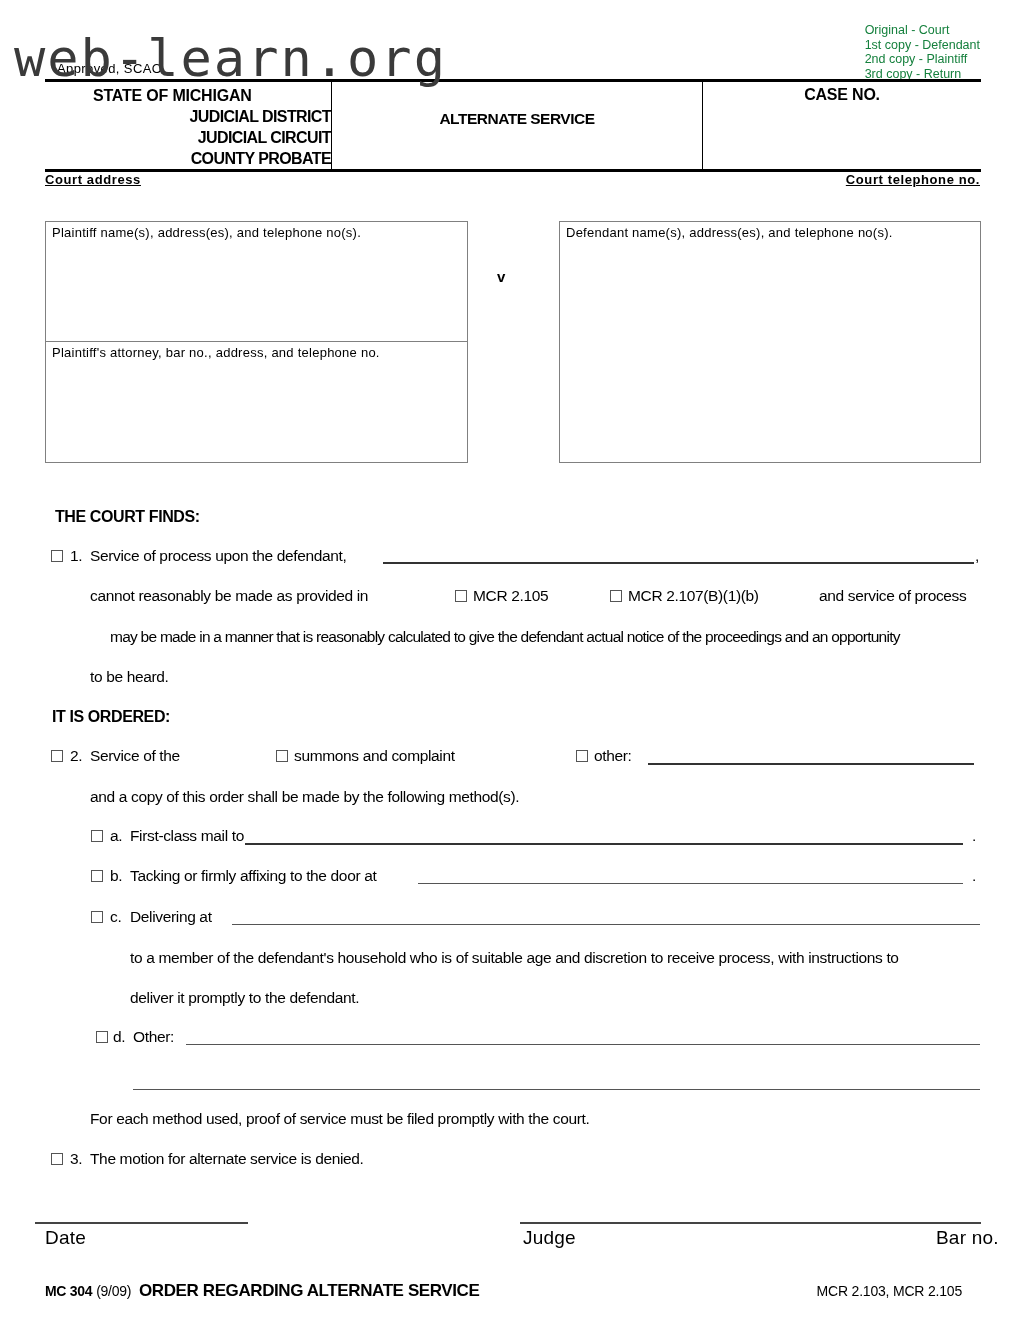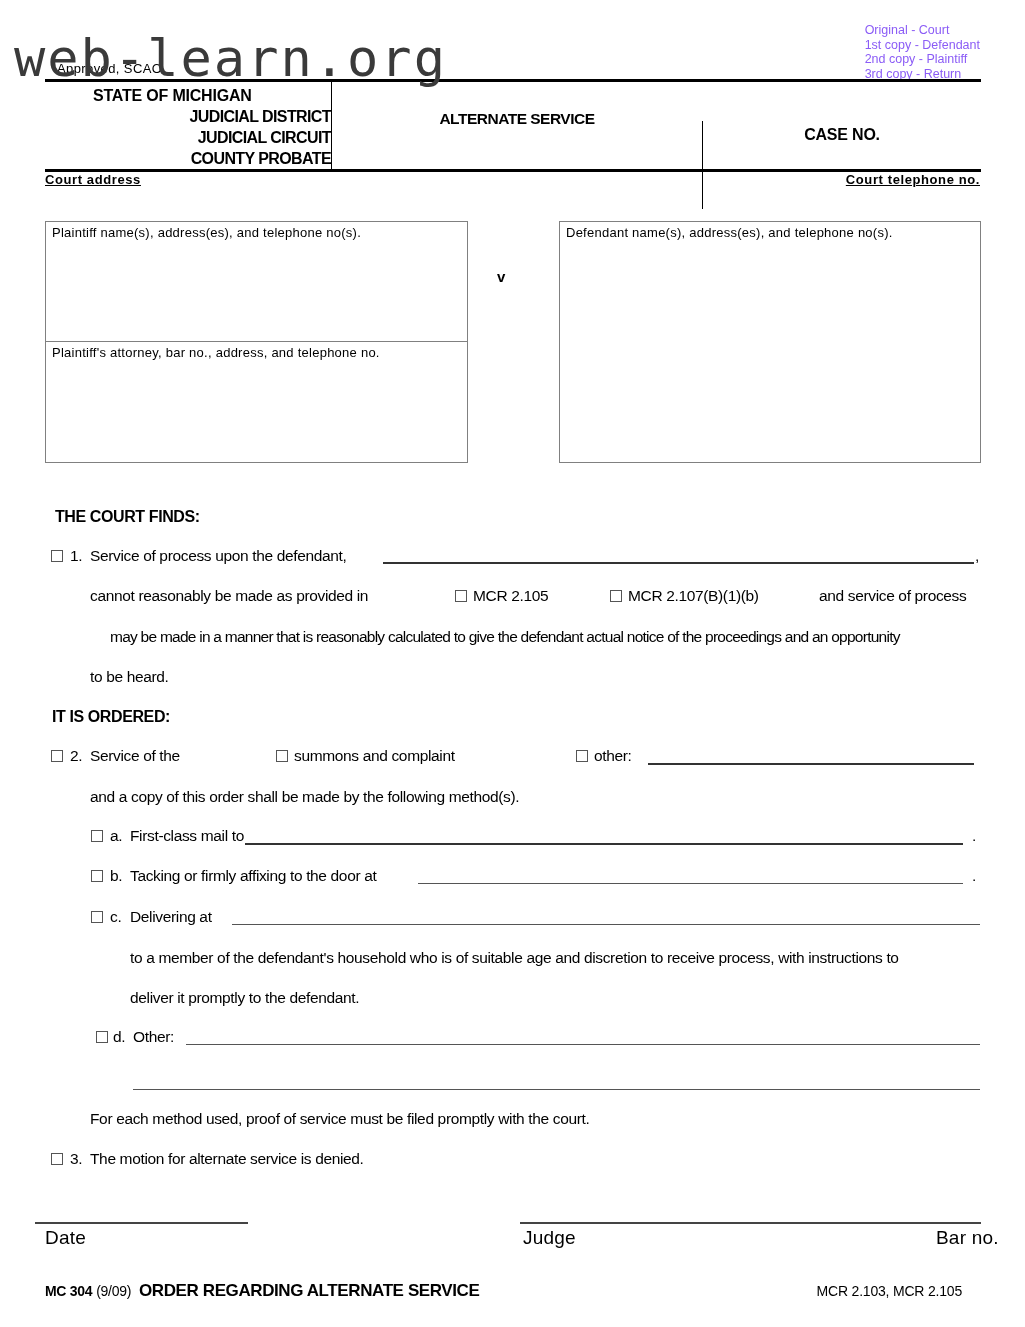--- a/index.html
+++ b/index.html
@@ -43,21 +43,21 @@
     color: #000;
     z-index: 2;
   }
   .copies {
     position: absolute;
     right: 45px;
     top: 23px;
     font-size: 12.5px;
     line-height: 14.6px;
     text-align: left;
-    color: #8b5cf6;
+    color: #15803d;
   }
   .copies div { white-space: nowrap; }
 
   
   .hdr-rule-top {
     position: absolute;
     left: 45px;
     top: 79px;
     width: 936px;
     height: 2.5px;
@@ -70,21 +70,21 @@
     width: 936px;
     height: 88px;
   }
   .hdr-cell {
     position: absolute;
     top: 0;
     height: 88px;
   }
   .hdr-c1 { left: 0; width: 286px; }
   .hdr-c2 { left: 286px; width: 371px; border-left: 1.2px solid #000; }
-  .hdr-c3 { left: 657px; width: 279px; border-left: 1.2px solid #000; margin-top: 40px; }
+  .hdr-c3 { left: 657px; width: 279px; border-left: 1.2px solid #000; }
 
   .state-line {
     position: absolute;
     left: 48px;
     top: 6px;
     font-size: 16px;
     font-weight: bold;
     letter-spacing: -0.2px;
     white-space: nowrap;
   }

